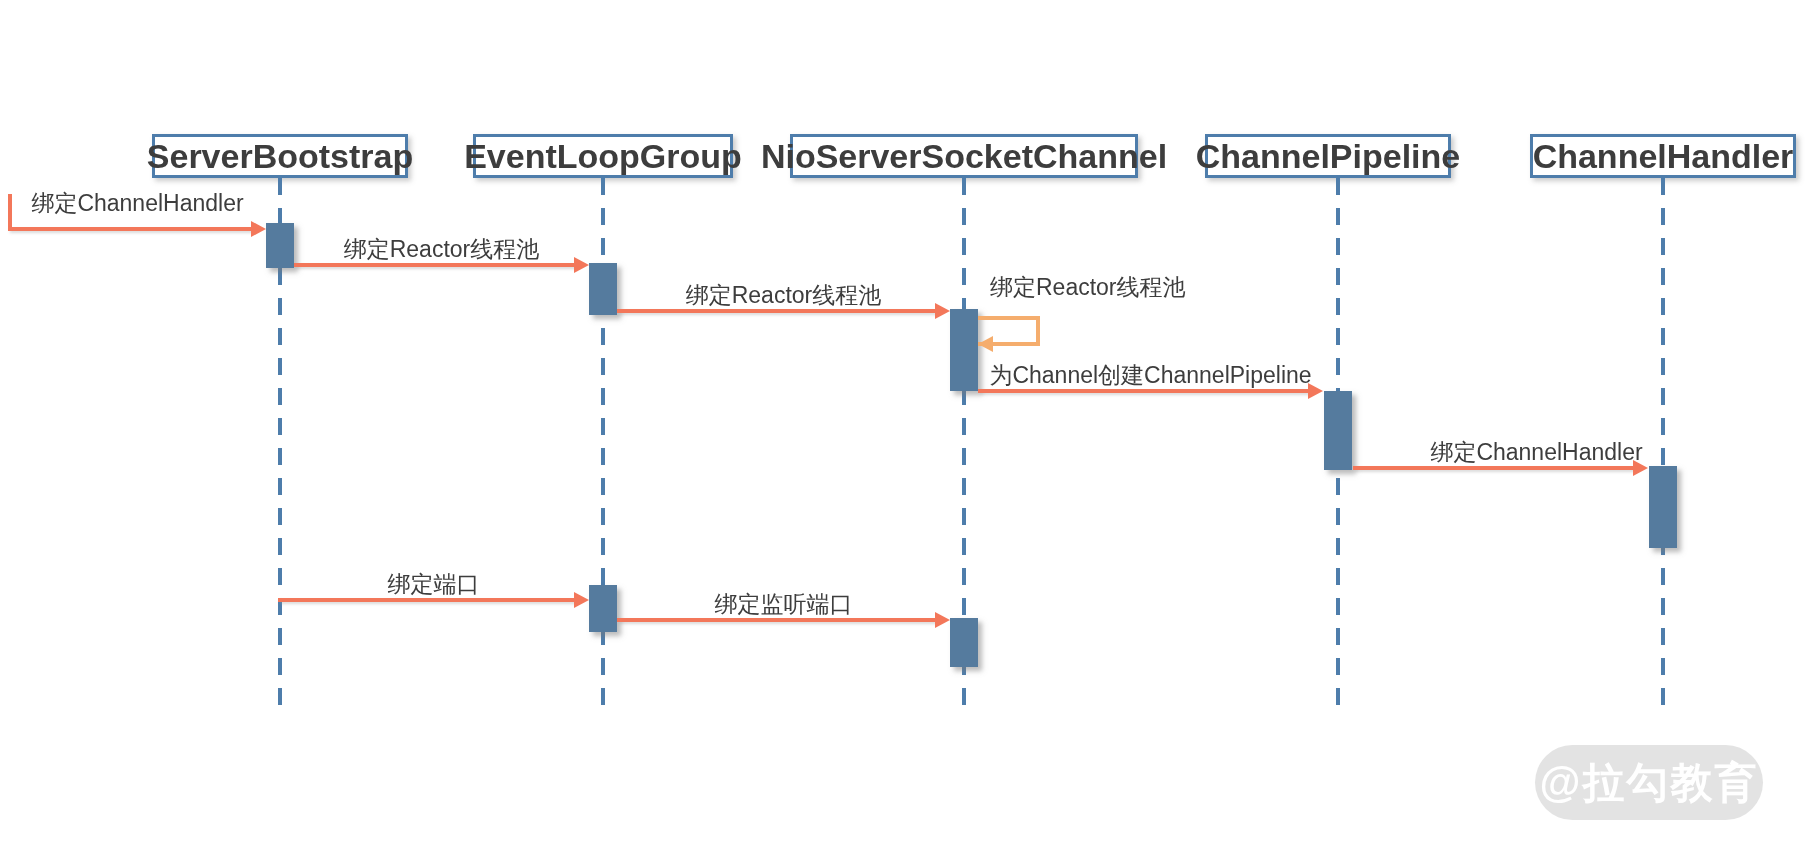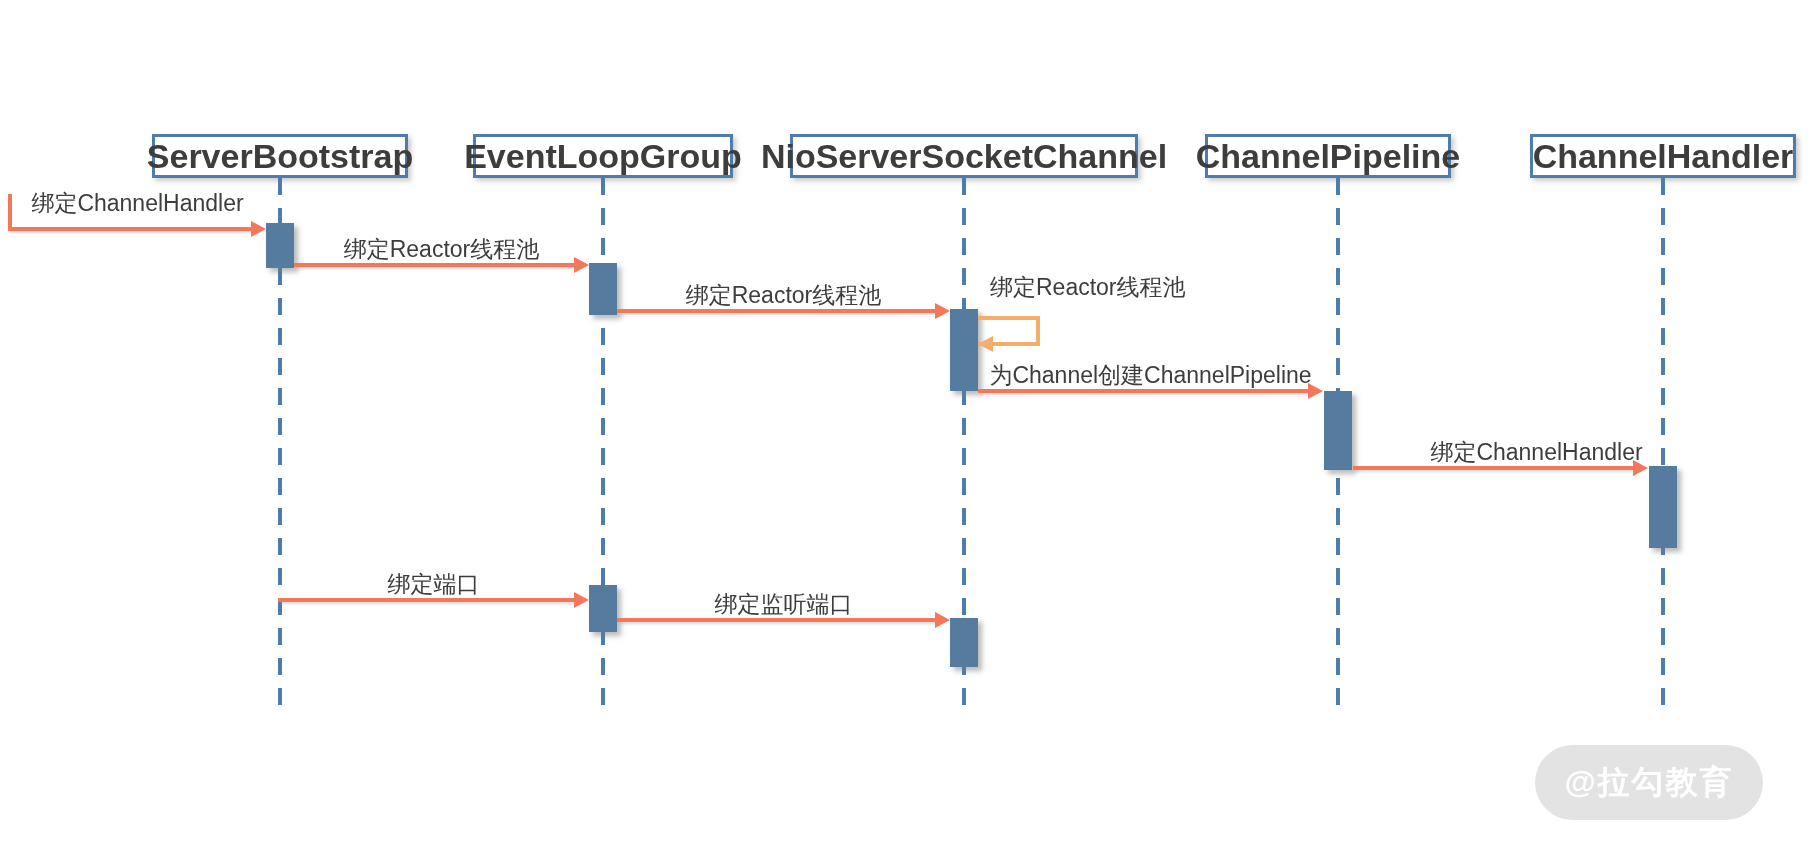--- a/index.html
+++ b/index.html
@@ -61,21 +61,21 @@
     position:absolute;box-sizing:border-box;
     border-top:4px solid #f5ad6d;
     border-right:4px solid #f5ad6d;
     border-bottom:4px solid #f5ad6d;
   }
   
   .watermark{
     position:absolute;left:1535px;top:745px;width:228px;height:75px;
     background:#e3e3e3;border-radius:38px;
     display:flex;align-items:center;justify-content:center;
-    font-size:32px;color:#ffffff;letter-spacing:2px;
+    font-size:42px;color:#ffffff;letter-spacing:2px;
     font-weight:bold;
   }
 </style>
 </head>
 <body>
 
 <div class="canvas">
 
   <div class="pbox" style="left:152px;width:256px;">
     <span>ServerBootstrap</span>

